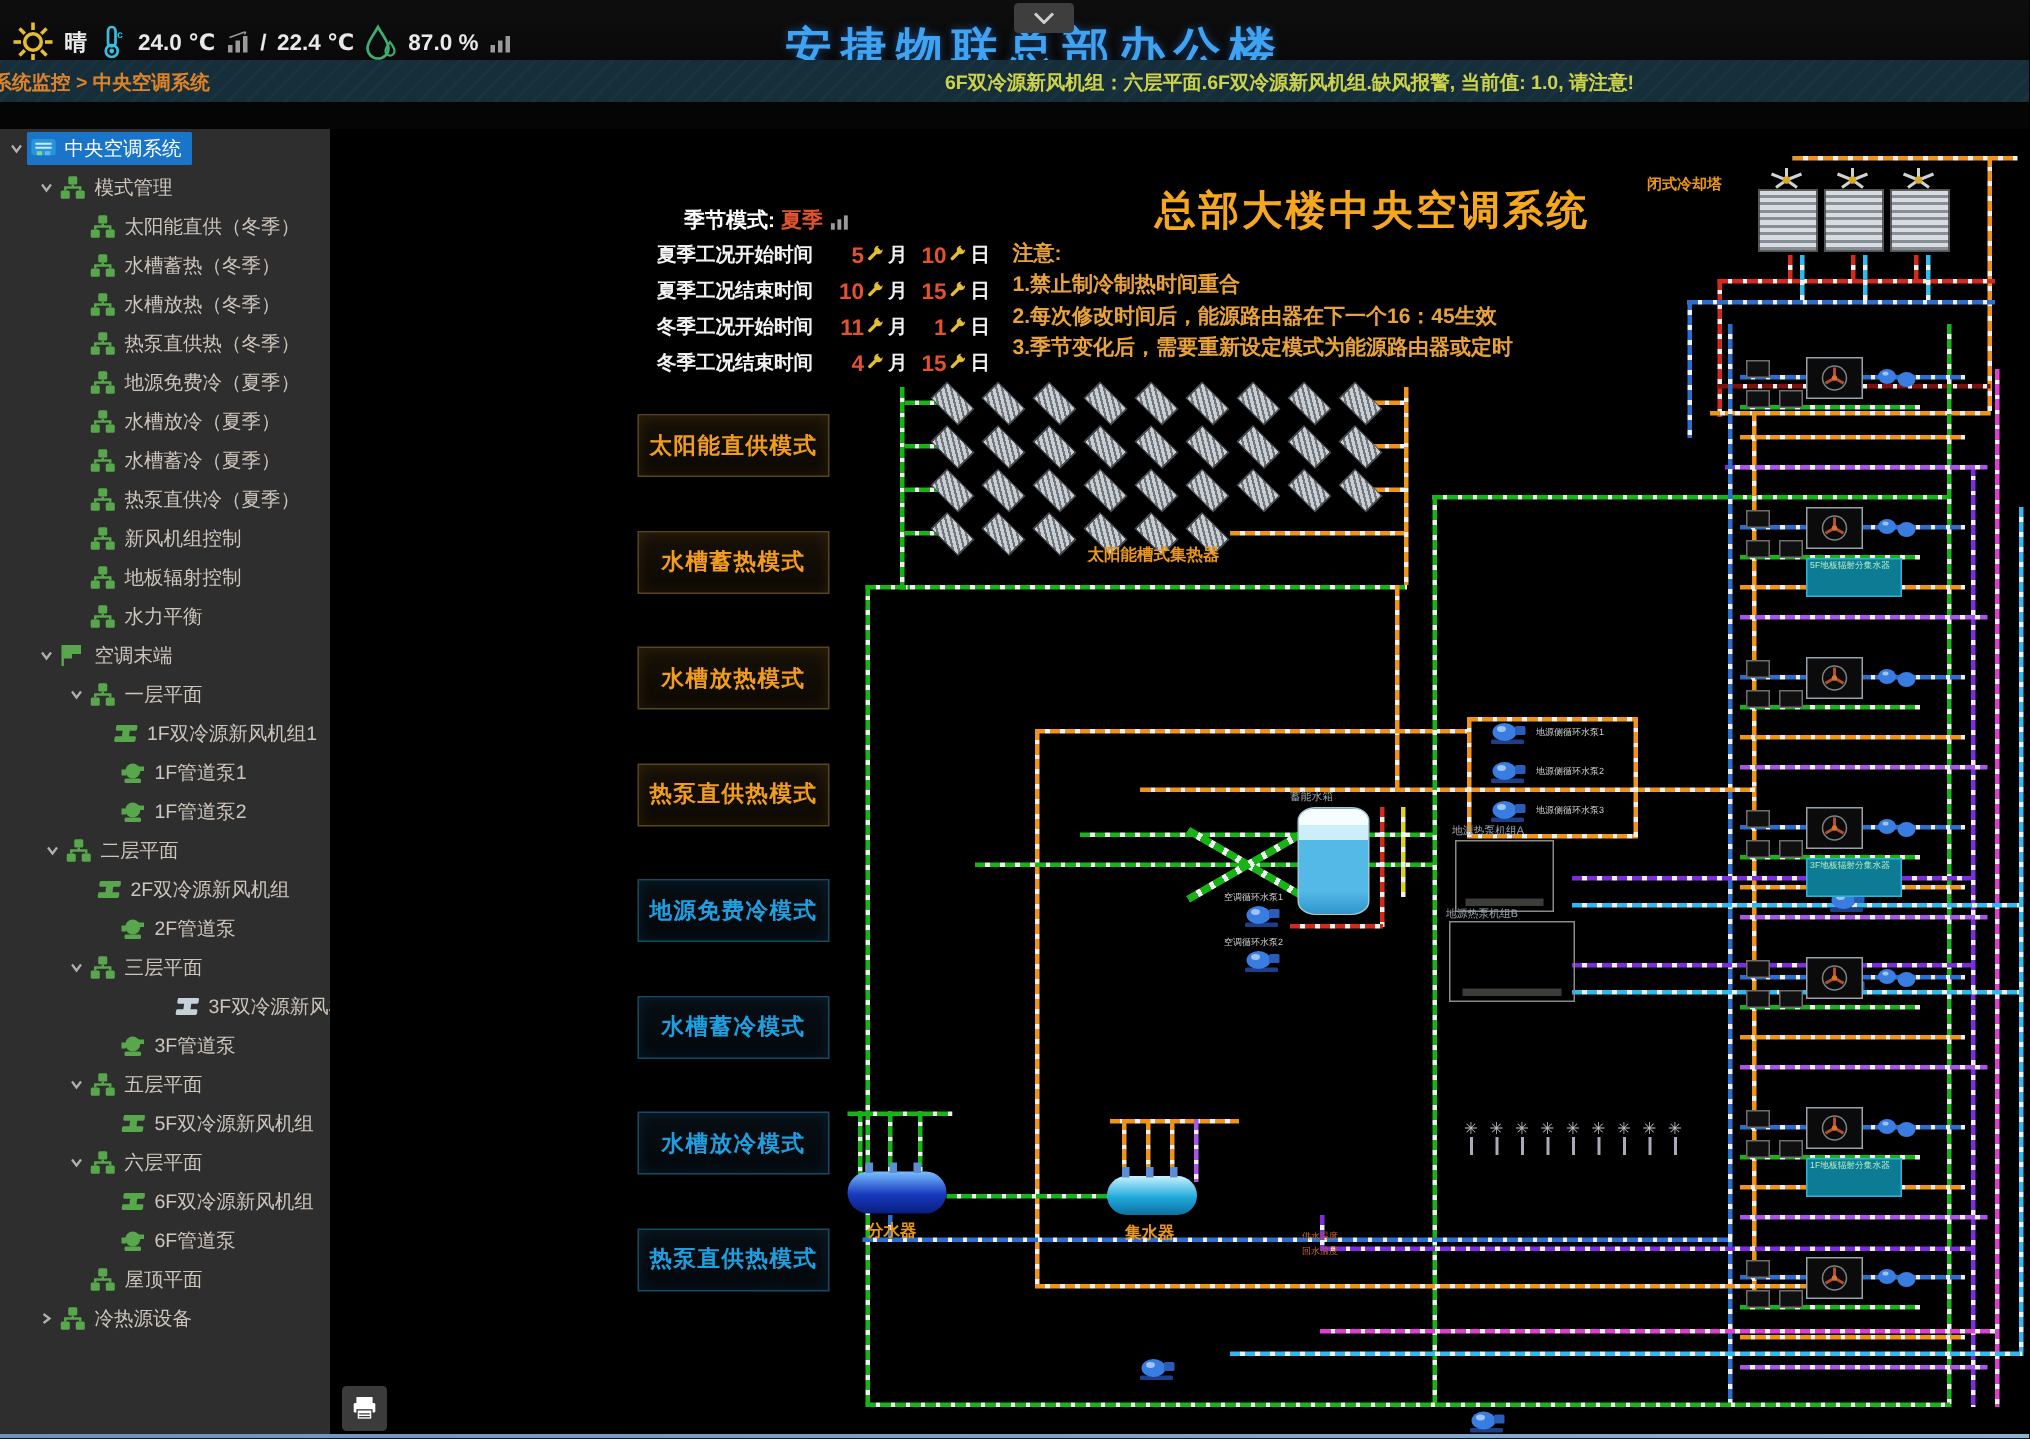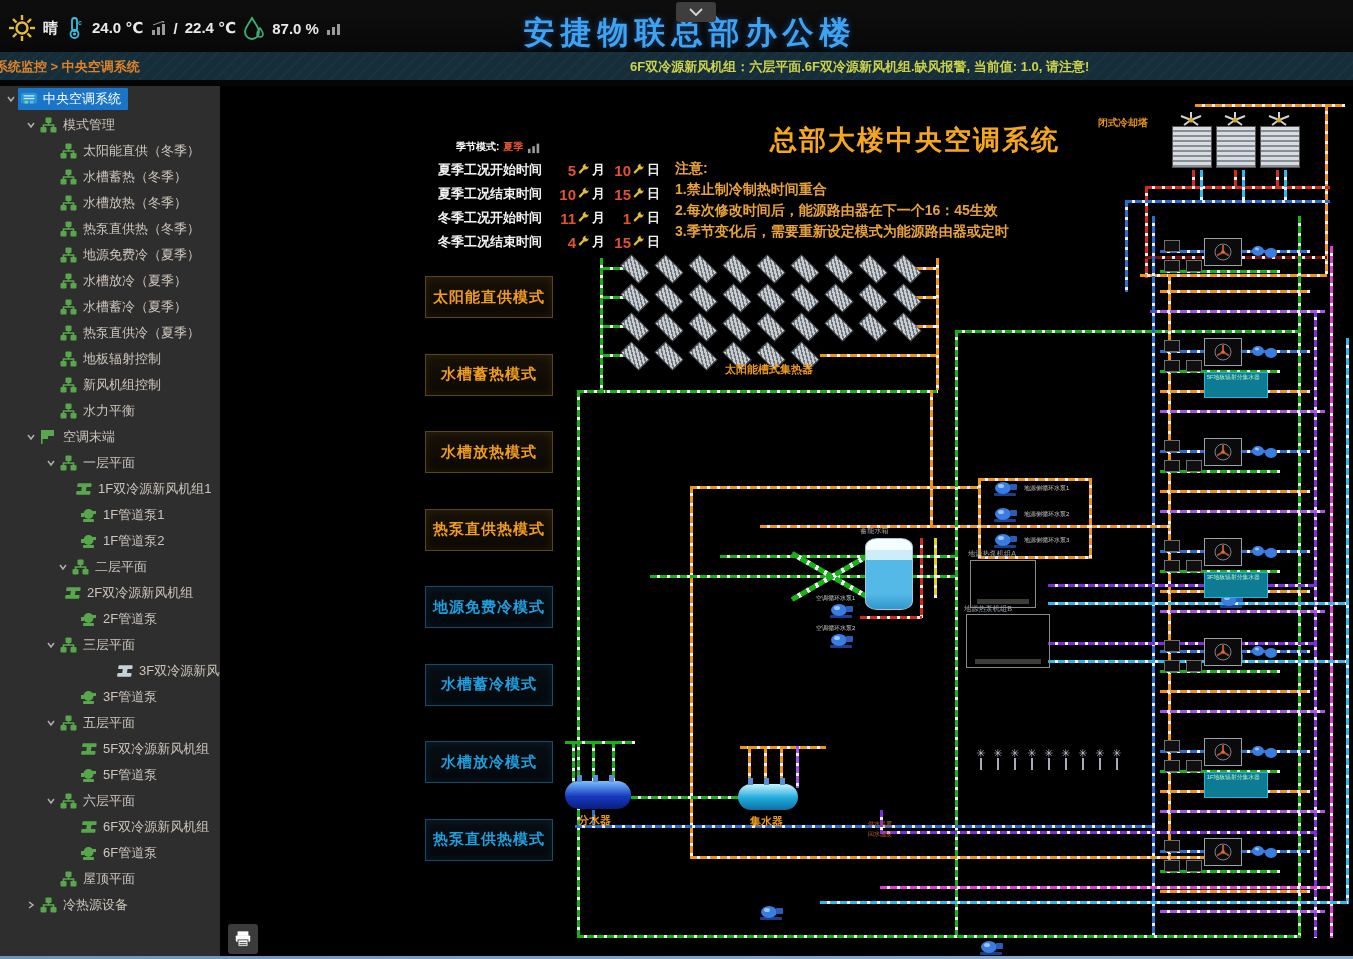--- a/index.html
+++ b/index.html
@@ -9,21 +9,21 @@
   #titlebar{position:absolute;left:0;top:0;width:1353px;height:58px;
             background:linear-gradient(180deg,#0e0e0e,#070707);}
   #weather{position:absolute;left:8px;top:14px;display:flex;align-items:center;gap:7px;
            color:#e9e9e9;font-size:15px;font-weight:bold;}
   #app-title{position:absolute;left:450px;top:12px;width:480px;margin:0;text-align:center;
              font-size:31px;letter-spacing:6px;font-weight:bold;color:#3fa3f2;
              text-shadow:0 0 6px rgba(40,120,220,.55);}
   #collapse-btn{position:absolute;left:676px;top:2px;width:40px;height:20px;border:0;
                 background:#3e3e3e;border-radius:3px;display:flex;align-items:center;justify-content:center;cursor:pointer;}
   
-  #subbar{position:absolute;left:0;top:52px;width:1353px;height:28px;background:#162e3a;
+  #subbar{position:absolute;left:0;top:40px;width:1353px;height:28px;background:#162e3a;
           background-image:repeating-linear-gradient(135deg,rgba(255,255,255,.025) 0 2px,transparent 2px 9px);}
   #breadcrumb{position:absolute;left:-5px;top:6px;color:#dd8329;font-size:13px;font-weight:bold;white-space:nowrap;}
   #alertmsg{position:absolute;left:630px;top:6px;color:#ccd34b;font-size:13px;font-weight:bold;white-space:nowrap;}
   
   #sidebar{position:absolute;left:0;top:86px;width:232px;height:873px;background:#2e2e2e;overflow:hidden;}
   .trow{display:flex;align-items:center;height:26px;color:#cdc5bc;font-size:13px;white-space:nowrap;cursor:default;}
   .trow .arrow{width:14px;display:flex;justify-content:center;flex:none;}
   .trow .node{display:flex;align-items:center;gap:5px;padding:2px 7px 2px 2px;border-radius:1px;}
   .trow.selected .node{background:#1a75c8;color:#fff;}
   .ticon{width:18px;height:16px;flex:none;display:flex;align-items:center;}
@@ -32,21 +32,21 @@
   .abs{position:absolute;}
   .pipe{position:absolute;}
   .ph{height:3px;background:repeating-linear-gradient(90deg,var(--pc) 0 7px,#efefef 7px 10px);}
   .pv{width:3px;background:repeating-linear-gradient(180deg,var(--pc) 0 7px,#efefef 7px 10px);}
   .c-g{--pc:#17b317}.c-o{--pc:#ef9417}.c-r{--pc:#d42a1e}.c-dr{--pc:#7d120c}
   .c-b{--pc:#2a6fd0}.c-c{--pc:#2fb9ec}.c-p{--pc:#7d2ce0}.c-v{--pc:#a855e8}
   .c-m{--pc:#e03ed0}.c-y{--pc:#ddd21f}
   
   #season-panel{position:absolute;left:218px;top:50px;width:250px;}
   #season-row{display:flex;align-items:center;gap:4px;height:22px;margin-left:18px;
-              color:#fff;font-size:10px;font-weight:bold;}
+              color:#fff;font-size:14px;font-weight:bold;}
   #season-row .val{color:#e0532e;}
   .sched-row{display:flex;align-items:center;height:24px;color:#f2f2f2;font-size:13px;font-weight:bold;}
   .sched-row .lbl{width:120px;}
   .sched-row .val{color:#e0532e;font-size:15px;min-width:18px;text-align:right;}
   .sched-row .unit{margin:0 8px 0 2px;}
   
   #diagram-title{position:absolute;left:455px;top:36px;width:480px;text-align:center;
                  color:#f5a71f;font-size:27px;font-weight:bold;letter-spacing:2px;}
   #notes{position:absolute;left:455px;top:72px;color:#e8a23c;font-size:14px;font-weight:bold;line-height:21px;}
   
@@ -323,35 +323,35 @@
           <span class="arrow"></span>
           <span class="node">
             <span class="ticon">
               <svg width="17" height="16" viewBox="0 0 17 16">
                 <rect x="5.5" y="0.5" width="6" height="5.5" rx="1" fill="#58a74c"></rect>
                 <rect x="0.5" y="10" width="6" height="5.5" rx="1" fill="#58a74c"></rect>
                 <rect x="10.5" y="10" width="6" height="5.5" rx="1" fill="#58a74c"></rect>
                 <path d="M8.5 6v2 M3.5 10V8h10v2" stroke="#58a74c" stroke-width="1.6" fill="none"></path>
               </svg>
             </span>
+            <span>新风机组控制</span>
+          </span>
+        </div>
+        <div class="trow" style="padding-left: 44px;">
+          <span class="arrow"></span>
+          <span class="node">
+            <span class="ticon">
+              <svg width="17" height="16" viewBox="0 0 17 16">
+                <rect x="5.5" y="0.5" width="6" height="5.5" rx="1" fill="#58a74c"></rect>
+                <rect x="0.5" y="10" width="6" height="5.5" rx="1" fill="#58a74c"></rect>
+                <rect x="10.5" y="10" width="6" height="5.5" rx="1" fill="#58a74c"></rect>
+                <path d="M8.5 6v2 M3.5 10V8h10v2" stroke="#58a74c" stroke-width="1.6" fill="none"></path>
+              </svg>
+            </span>
             <span>地板辐射控制</span>
-          </span>
-        </div>
-        <div class="trow" style="padding-left: 44px;">
-          <span class="arrow"></span>
-          <span class="node">
-            <span class="ticon">
-              <svg width="17" height="16" viewBox="0 0 17 16">
-                <rect x="5.5" y="0.5" width="6" height="5.5" rx="1" fill="#58a74c"></rect>
-                <rect x="0.5" y="10" width="6" height="5.5" rx="1" fill="#58a74c"></rect>
-                <rect x="10.5" y="10" width="6" height="5.5" rx="1" fill="#58a74c"></rect>
-                <path d="M8.5 6v2 M3.5 10V8h10v2" stroke="#58a74c" stroke-width="1.6" fill="none"></path>
-              </svg>
-            </span>
-            <span>新风机组控制</span>
           </span>
         </div>
         <div class="trow" style="padding-left: 44px;">
           <span class="arrow"></span>
           <span class="node">
             <span class="ticon">
               <svg width="17" height="16" viewBox="0 0 17 16">
                 <rect x="5.5" y="0.5" width="6" height="5.5" rx="1" fill="#58a74c"></rect>
                 <rect x="0.5" y="10" width="6" height="5.5" rx="1" fill="#58a74c"></rect>
                 <rect x="10.5" y="10" width="6" height="5.5" rx="1" fill="#58a74c"></rect>
@@ -431,21 +431,21 @@
               <svg width="17" height="16" viewBox="0 0 17 16">
                 <circle cx="8.5" cy="7" r="5" fill="#58a74c"></circle>
                 <rect x="3" y="12" width="11" height="3" rx="1" fill="#58a74c"></rect>
                 <rect x="12" y="4" width="4" height="3" fill="#58a74c"></rect>
                 <rect x="1" y="6" width="3" height="4" fill="#58a74c"></rect>
               </svg>
             </span>
             <span>1F管道泵2</span>
           </span>
         </div>
-        <div class="trow" style="padding-left: 56px;">
+        <div class="trow" style="padding-left: 28px;">
           <span class="arrow">
             <svg width="10" height="10" viewBox="0 0 10 10">
               <polyline points="2,3 5,7 8,3" fill="none" stroke="#b0b0b0" stroke-width="1.5"></polyline>
             </svg>
           </span>
           <span class="node">
             <span class="ticon">
               <svg width="17" height="16" viewBox="0 0 17 16">
                 <rect x="5.5" y="0.5" width="6" height="5.5" rx="1" fill="#58a74c"></rect>
                 <rect x="0.5" y="10" width="6" height="5.5" rx="1" fill="#58a74c"></rect>
@@ -556,34 +556,20 @@
             <span class="ticon">
               <svg width="19" height="16" viewBox="0 0 19 16">
                 <g transform="skewX(-8)" fill="#58a74c">
                   <rect x="3" y="2" width="15" height="4" rx="1"></rect>
                   <rect x="3" y="10" width="15" height="4" rx="1"></rect>
                   <rect x="8" y="5" width="5" height="6"></rect>
                 </g>
               </svg>
             </span>
             <span>5F双冷源新风机组</span>
-          </span>
-        </div>
-        <div class="trow" style="padding-left: 64px;">
-          <span class="arrow"></span>
-          <span class="node">
-            <span class="ticon">
-              <svg width="17" height="16" viewBox="0 0 17 16">
-                <circle cx="8.5" cy="7" r="5" fill="#58a74c"></circle>
-                <rect x="3" y="12" width="11" height="3" rx="1" fill="#58a74c"></rect>
-                <rect x="12" y="4" width="4" height="3" fill="#58a74c"></rect>
-                <rect x="1" y="6" width="3" height="4" fill="#58a74c"></rect>
-              </svg>
-            </span>
-            <span>5F管道泵</span>
           </span>
         </div>
         <div class="trow" style="padding-left: 44px;">
           <span class="arrow">
             <svg width="10" height="10" viewBox="0 0 10 10">
               <polyline points="2,3 5,7 8,3" fill="none" stroke="#b0b0b0" stroke-width="1.5"></polyline>
             </svg>
           </span>
           <span class="node">
             <span class="ticon">

